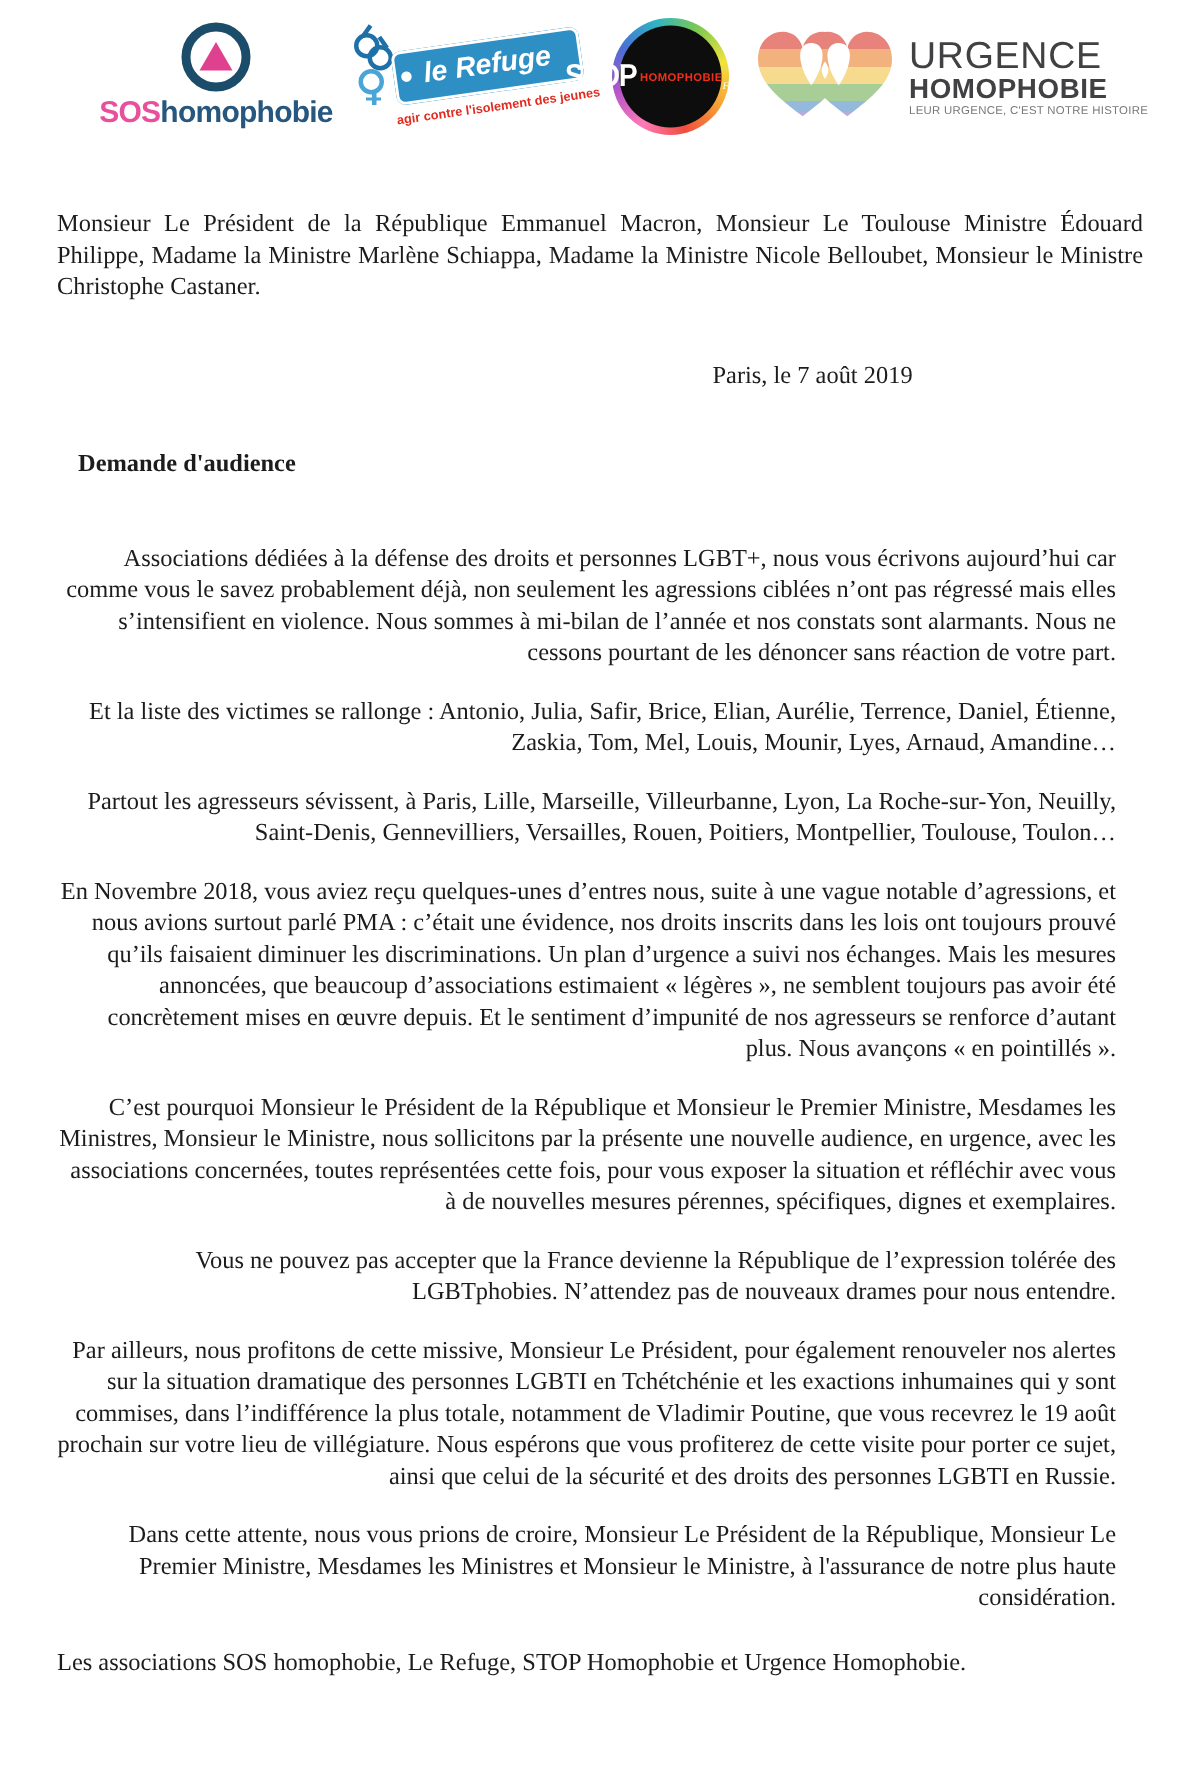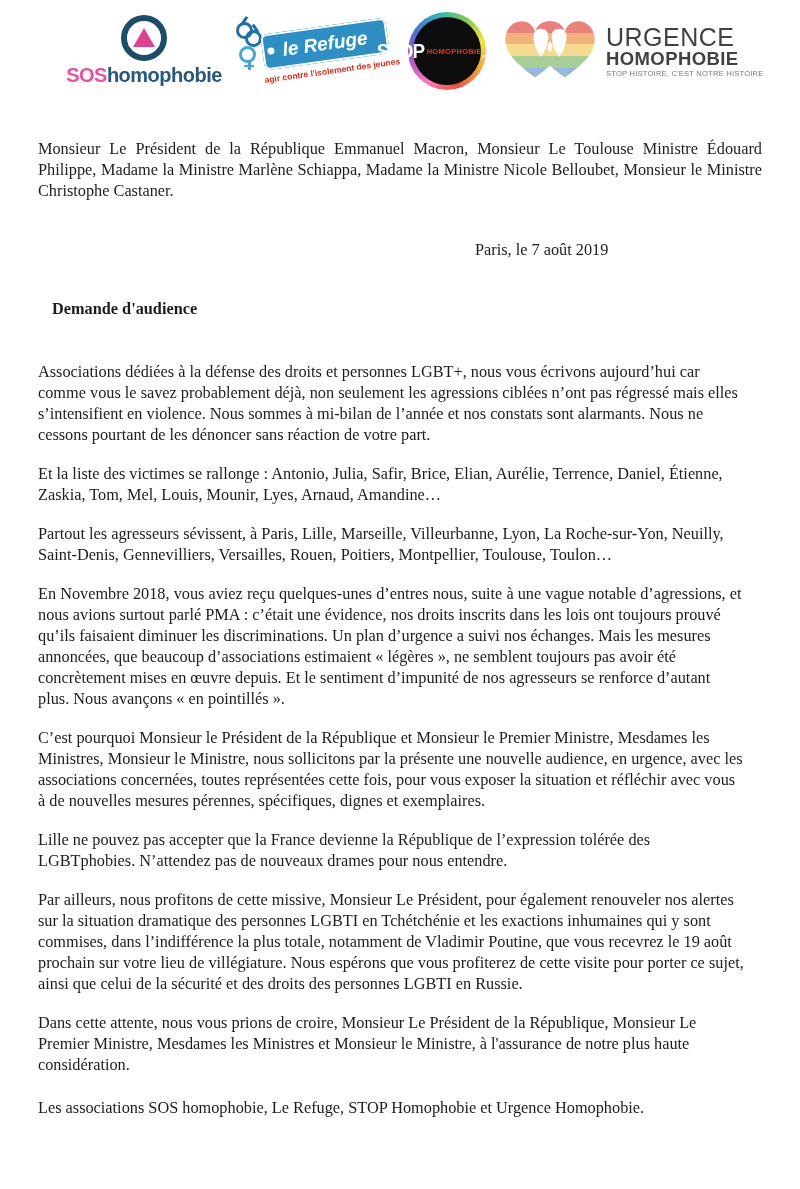--- a/index.html
+++ b/index.html
@@ -88,21 +88,21 @@
   .logo-urgence{gap:8px;}
   .urgence-text{display:flex;flex-direction:column;font-family:"Liberation Sans", sans-serif;color:#414042;}
   .urgence-l1{font-weight:normal;font-size:25px;line-height:24px;letter-spacing:0.5px;}
   .urgence-l2{font-weight:bold;font-size:18.5px;line-height:19px;letter-spacing:0.4px;}
   .urgence-l3{font-size:7.6px;color:#77787b;letter-spacing:0.2px;margin-top:1px;}
   
   .letter{padding:0 38px;font-size:16.3px;line-height:21px;}
   .recipients{margin:46px 0 0 0;text-align:justify;}
   .dateline{margin:38px 0 0 437px;}
   .heading{margin:38px 0 0 14px;font-weight:bold;}
-  .para{margin:18px 18px 0 0;text-align:left;}
+  .para{margin:18px 18px 0 0;text-align:right;}
   .para.first{margin-top:42px;}
   .signature{margin:22px 0 0 0;}
 </style>
 </head>
 <body>
 
 <div class="page">
 
   <div class="logobar">
 
@@ -156,36 +156,36 @@
         </defs>
         <path d="M40,74 C20,59 4,46 4,28 C4,15 13,6 24,6 C32,6 38,11 40,19 C42,11 48,6 56,6 C67,6 76,15 76,28 C76,46 60,59 40,74 Z" fill="url(#rb)"></path>
         <path d="M76,74 C56,59 40,46 40,28 C40,15 49,6 60,6 C68,6 74,11 76,19 C78,11 84,6 92,6 C103,6 112,15 112,28 C112,46 96,59 76,74 Z" fill="url(#rb)"></path>
         <path d="M47,15 C53,15 56,19 56,25 C56,33 52,42 47,49 C42,42 38,33 38,25 C38,19 41,15 47,15 Z" fill="#ffffff"></path>
         <path d="M69,15 C75,15 78,19 78,25 C78,33 74,42 69,49 C64,42 60,33 60,25 C60,19 63,15 69,15 Z" fill="#ffffff"></path>
         <path d="M58,30 C61,34 62,38 58,44 C54,38 55,34 58,30 Z" fill="#ffffff"></path>
       </svg>
       <div class="urgence-text">
         <span class="urgence-l1">URGENCE</span>
         <span class="urgence-l2">HOMOPHOBIE</span>
-        <span class="urgence-l3">STOP HISTOIRE, C'EST NOTRE HISTOIRE</span>
+        <span class="urgence-l3">LEUR URGENCE, C'EST NOTRE HISTOIRE</span>
       </div>
     </div>
 
   </div>
 
   <div class="letter">
     <p class="recipients">Monsieur Le Président de la République Emmanuel Macron, Monsieur Le Toulouse Ministre Édouard Philippe, Madame la Ministre Marlène Schiappa, Madame la Ministre Nicole Belloubet, Monsieur le Ministre Christophe Castaner.</p>
     <p class="dateline">Paris, le 7 août 2019</p>
     <p class="heading">Demande d'audience</p>
 
     <p class="para first">Associations dédiées à la défense des droits et personnes LGBT+, nous vous écrivons aujourd’hui car comme vous le savez probablement déjà, non seulement les agressions ciblées n’ont pas régressé mais elles s’intensifient en violence. Nous sommes à mi-bilan de l’année et nos constats sont alarmants. Nous ne cessons pourtant de les dénoncer sans réaction de votre part.</p>
     <p class="para">Et la liste des victimes se rallonge : Antonio, Julia, Safir, Brice, Elian, Aurélie, Terrence, Daniel, Étienne, Zaskia, Tom, Mel, Louis, Mounir, Lyes, Arnaud, Amandine…</p>
     <p class="para">Partout les agresseurs sévissent, à Paris, Lille, Marseille, Villeurbanne, Lyon, La Roche-sur-Yon, Neuilly, Saint-Denis, Gennevilliers, Versailles, Rouen, Poitiers, Montpellier, Toulouse, Toulon…</p>
     <p class="para">En Novembre 2018, vous aviez reçu quelques-unes d’entres nous, suite à une vague notable d’agressions, et nous avions surtout parlé PMA : c’était une évidence, nos droits inscrits dans les lois ont toujours prouvé qu’ils faisaient diminuer les discriminations. Un plan d’urgence a suivi nos échanges. Mais les mesures annoncées, que beaucoup d’associations estimaient « légères », ne semblent toujours pas avoir été concrètement mises en œuvre depuis. Et le sentiment d’impunité de nos agresseurs se renforce d’autant plus. Nous avançons « en pointillés ».</p>
     <p class="para">C’est pourquoi Monsieur le Président de la République et Monsieur le Premier Ministre, Mesdames les Ministres, Monsieur le Ministre, nous sollicitons par la présente une nouvelle audience, en urgence, avec les associations concernées, toutes représentées cette fois, pour vous exposer la situation et réfléchir avec vous à de nouvelles mesures pérennes, spécifiques, dignes et exemplaires.</p>
-    <p class="para">Lille ne pouvez pas accepter que la France devienne la République de l’expression tolérée des LGBTphobies. N’attendez pas de nouveaux drames pour nous entendre.</p>
+    <p class="para">Vous ne pouvez pas accepter que la France devienne la République de l’expression tolérée des LGBTphobies. N’attendez pas de nouveaux drames pour nous entendre.</p>
     <p class="para">Par ailleurs, nous profitons de cette missive, Monsieur Le Président, pour également renouveler nos alertes sur la situation dramatique des personnes LGBTI en Tchétchénie et les exactions inhumaines qui y sont commises, dans l’indifférence la plus totale, notamment de Vladimir Poutine, que vous recevrez le 19 août prochain sur votre lieu de villégiature. Nous espérons que vous profiterez de cette visite pour porter ce sujet, ainsi que celui de la sécurité et des droits des personnes LGBTI en Russie.</p>
     <p class="para">Dans cette attente, nous vous prions de croire, Monsieur Le Président de la République, Monsieur Le Premier Ministre, Mesdames les Ministres et Monsieur le Ministre, à l'assurance de notre plus haute considération.</p>
 
     <p class="signature">Les associations SOS homophobie, Le Refuge, STOP Homophobie et Urgence Homophobie.</p>
   </div>
 
 </div>
 
 </body></html>

